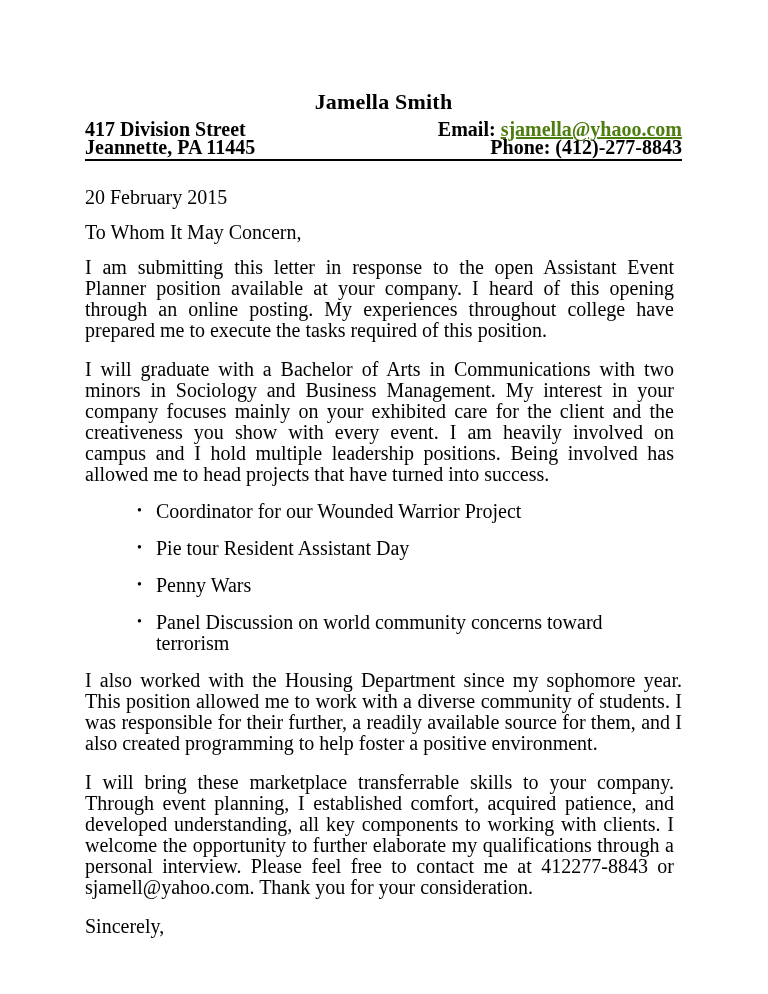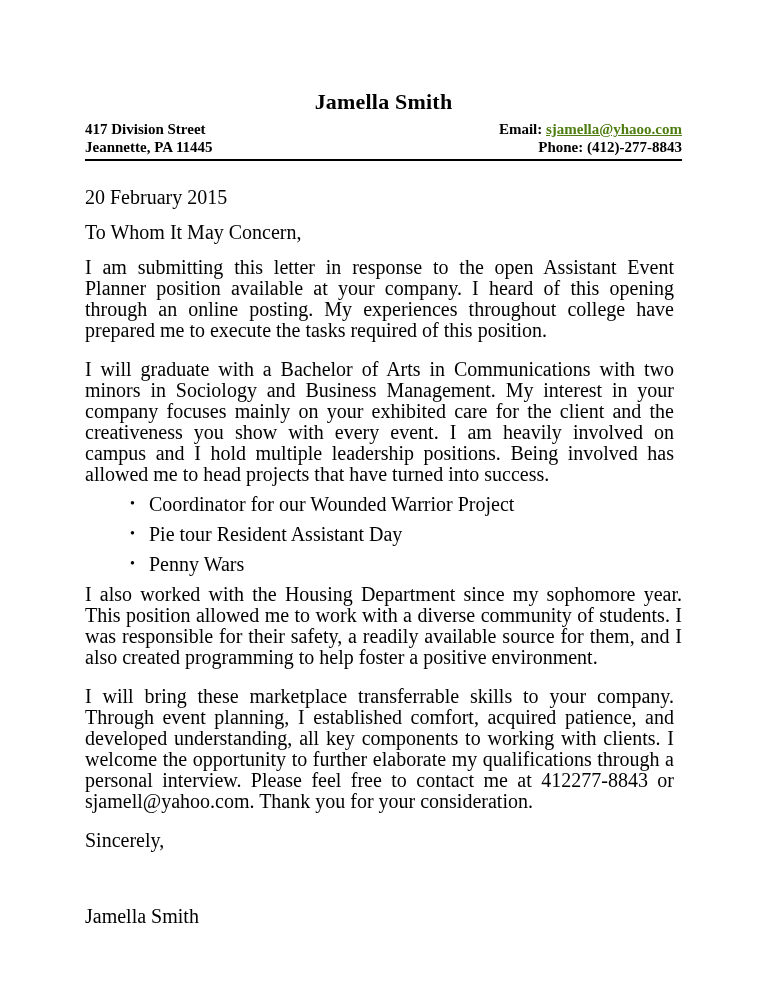--- a/index.html
+++ b/index.html
@@ -36,21 +36,21 @@
     text-align: center;
     font-weight: bold;
     font-size: 22px;
     line-height: 28px;
     letter-spacing: 0.2px;
     margin: 0 0 4px 0;
   }
 
   .letterhead-rows {
     font-weight: bold;
-    font-size: 15px;
+    font-size: 20px;
     line-height: 18px;
   }
   .lh-row {
     display: flex;
     justify-content: space-between;
     align-items: baseline;
     white-space: nowrap;
   }
   .lh-left { text-align: left; }
   .lh-right { text-align: right; }
@@ -91,21 +91,21 @@
 
   ul.bullets {
     list-style: none;
     margin: 0 0 0 0;
     padding: 0;
   }
   ul.bullets li {
     position: relative;
     padding-left: 55px;
     line-height: 21px;
-    margin: 9px;
+    margin: 16px;
   }
   ul.bullets li::before {
     content: "\2022";
     position: absolute;
     left: 36px;
     top: -1px;
     font-size: 14px;
   }
 
   p.after-bullets {
@@ -154,23 +154,24 @@
       <div class="line-plain">To Whom It May Concern,</div>
 
       <p class="para">I am submitting this letter in response to the open Assistant Event Planner position available at your company. I heard of this opening through an online posting. My experiences throughout college have prepared me to execute the tasks required of this position.</p>
 
       <p class="para tight">I will graduate with a Bachelor of Arts in Communications with two minors in Sociology and Business Management. My interest in your company focuses mainly on your exhibited care for the client and the creativeness you show with every event. I am heavily involved on campus and I hold multiple leadership positions. Being involved has allowed me to head projects that have turned into success.</p>
 
       <ul class="bullets">
         <li>Coordinator for our Wounded Warrior Project</li>
         <li>Pie tour Resident Assistant Day</li>
         <li>Penny Wars</li>
+        <li>Panel Discussion on world community concerns toward terrorism</li>
       </ul>
 
-      <p class="after-bullets">I also worked with the Housing Department since my sophomore year. This position allowed me to work with a diverse community of students. I was responsible for their safety, a readily available source for them, and I also created programming to help foster a positive environment.</p>
+      <p class="after-bullets">I also worked with the Housing Department since my sophomore year. This position allowed me to work with a diverse community of students. I was responsible for their further, a readily available source for them, and I also created programming to help foster a positive environment.</p>
 
       <p class="para">I will bring these marketplace transferrable skills to your company. Through event planning, I established comfort, acquired patience, and developed understanding, all key components to working with clients. I welcome the opportunity to further elaborate my qualifications through a personal interview. Please feel free to contact me at 412277-8843 or sjamell@yahoo.com. Thank you for your consideration.</p>
 
       <div class="closing">Sincerely,</div>
 
       <div class="signature">Jamella Smith</div>
 
     </div>
   </div>
 </div>

